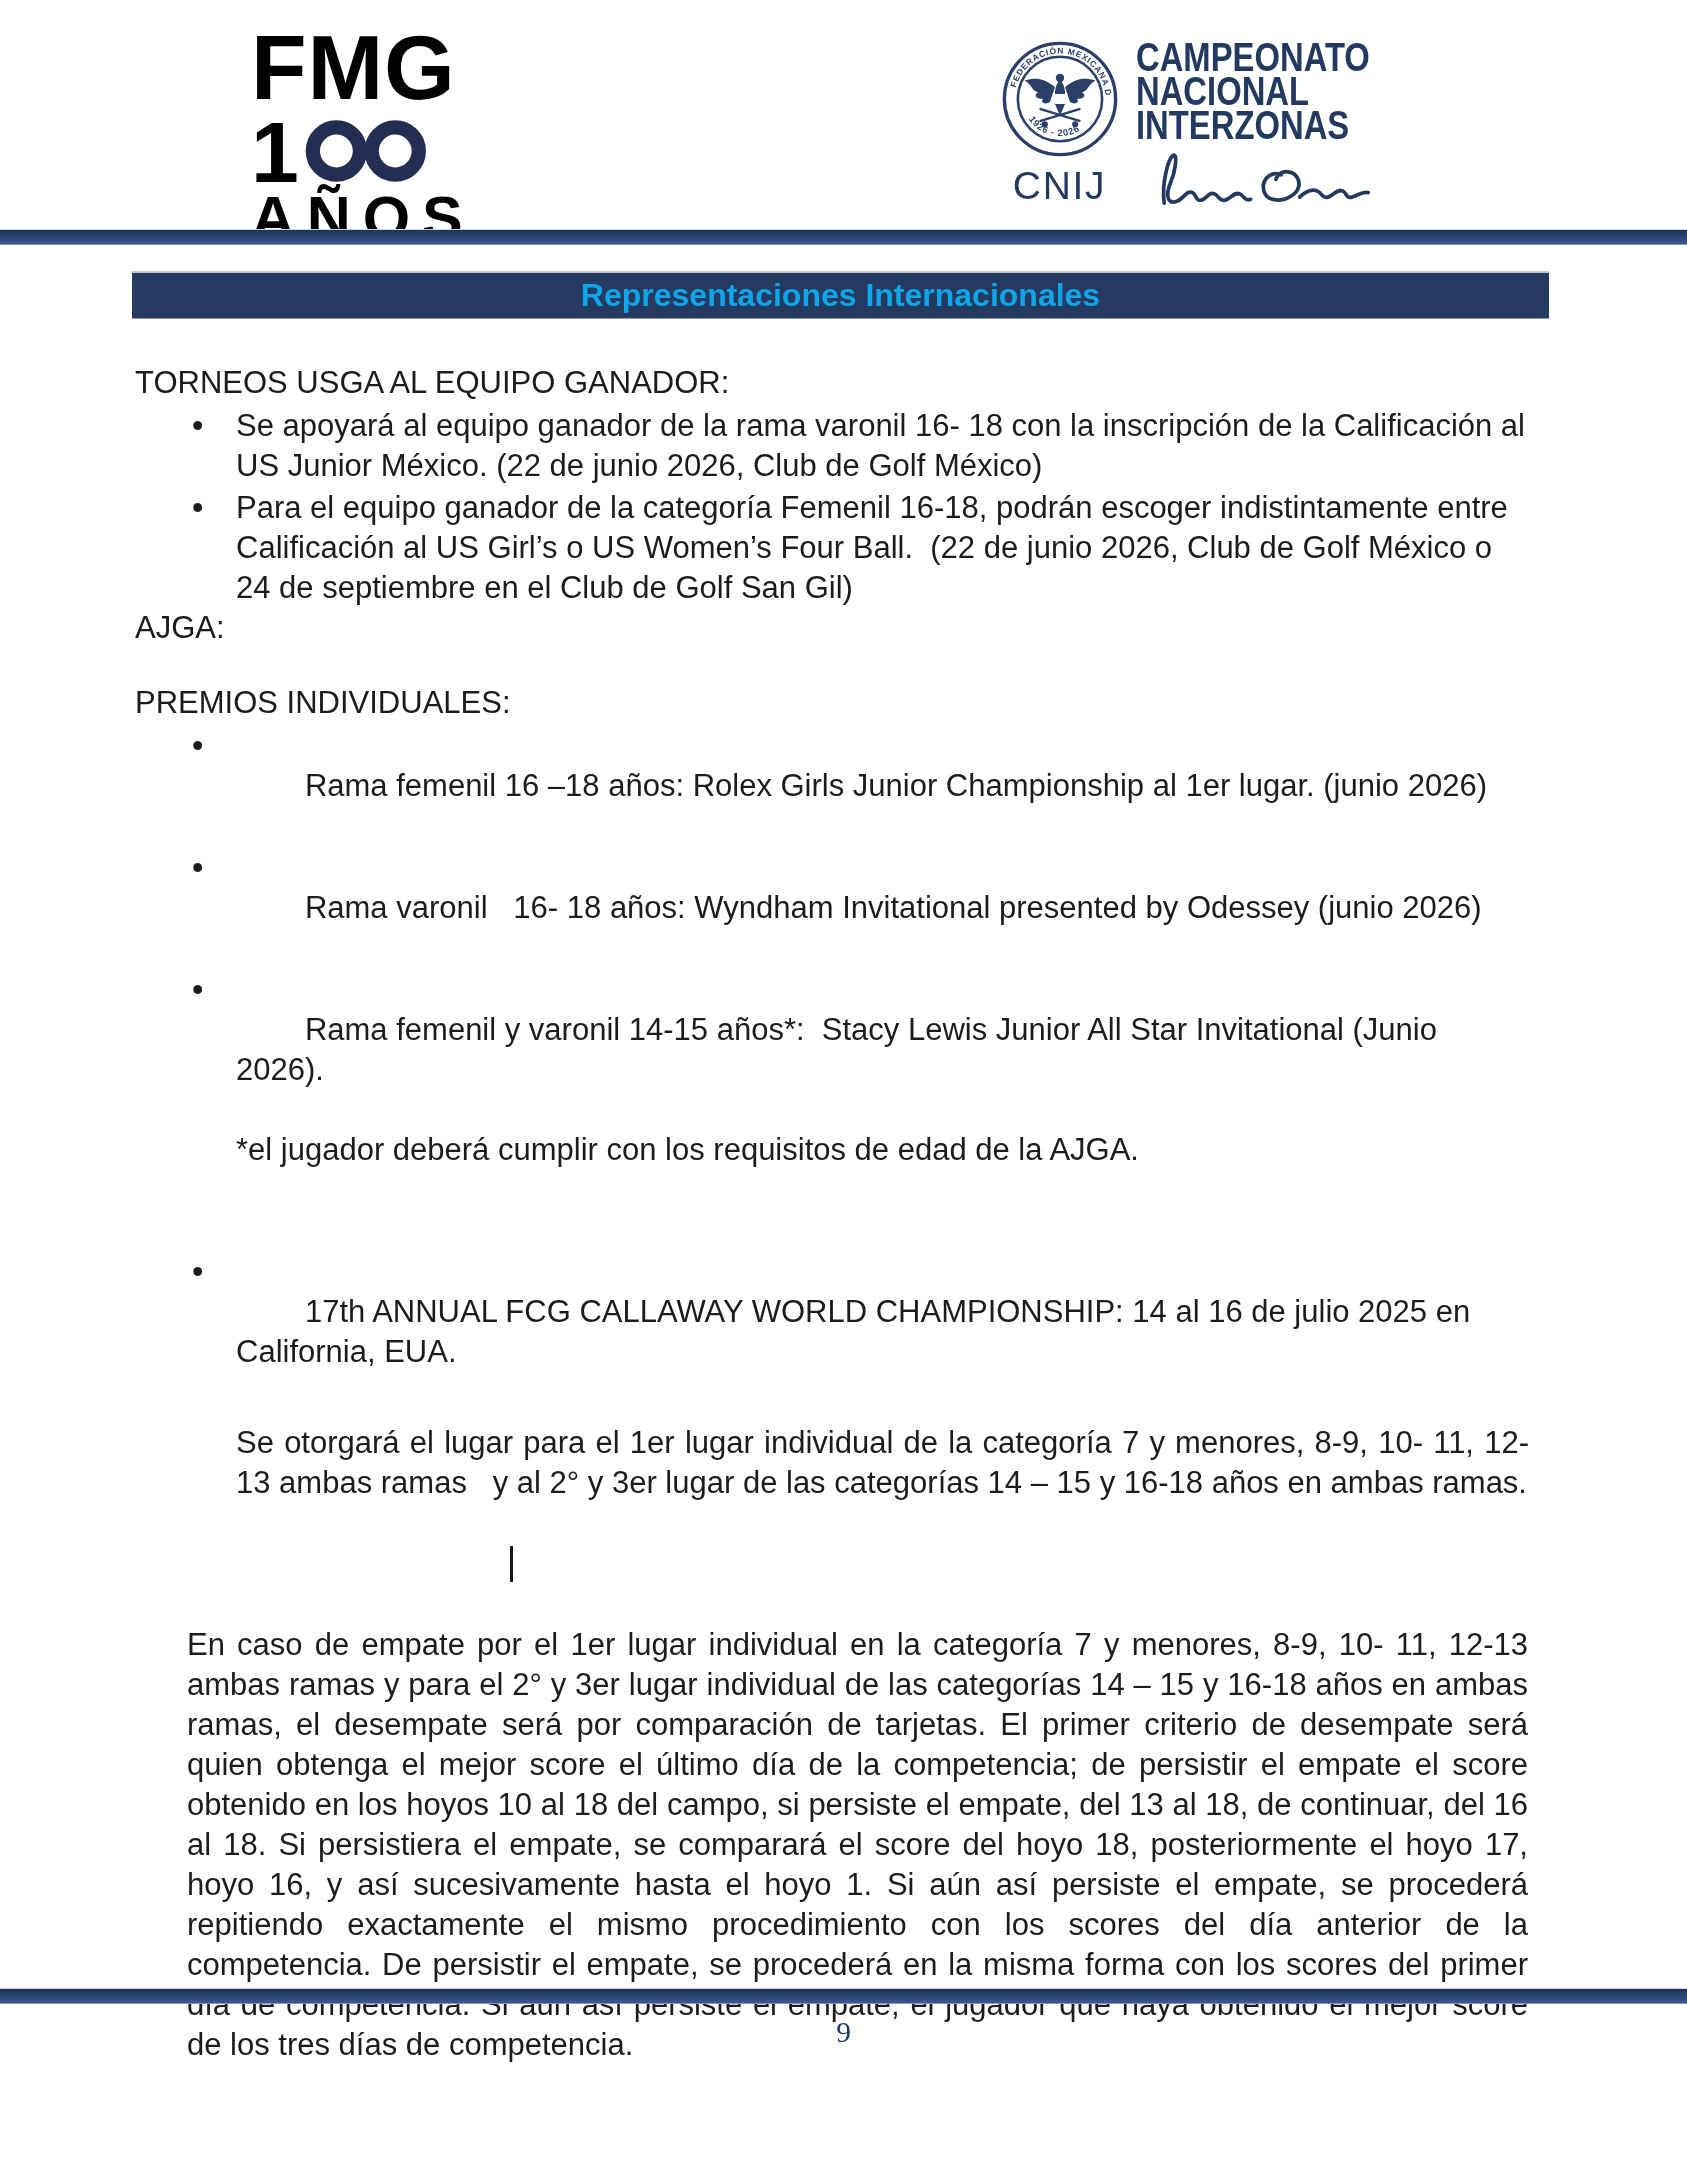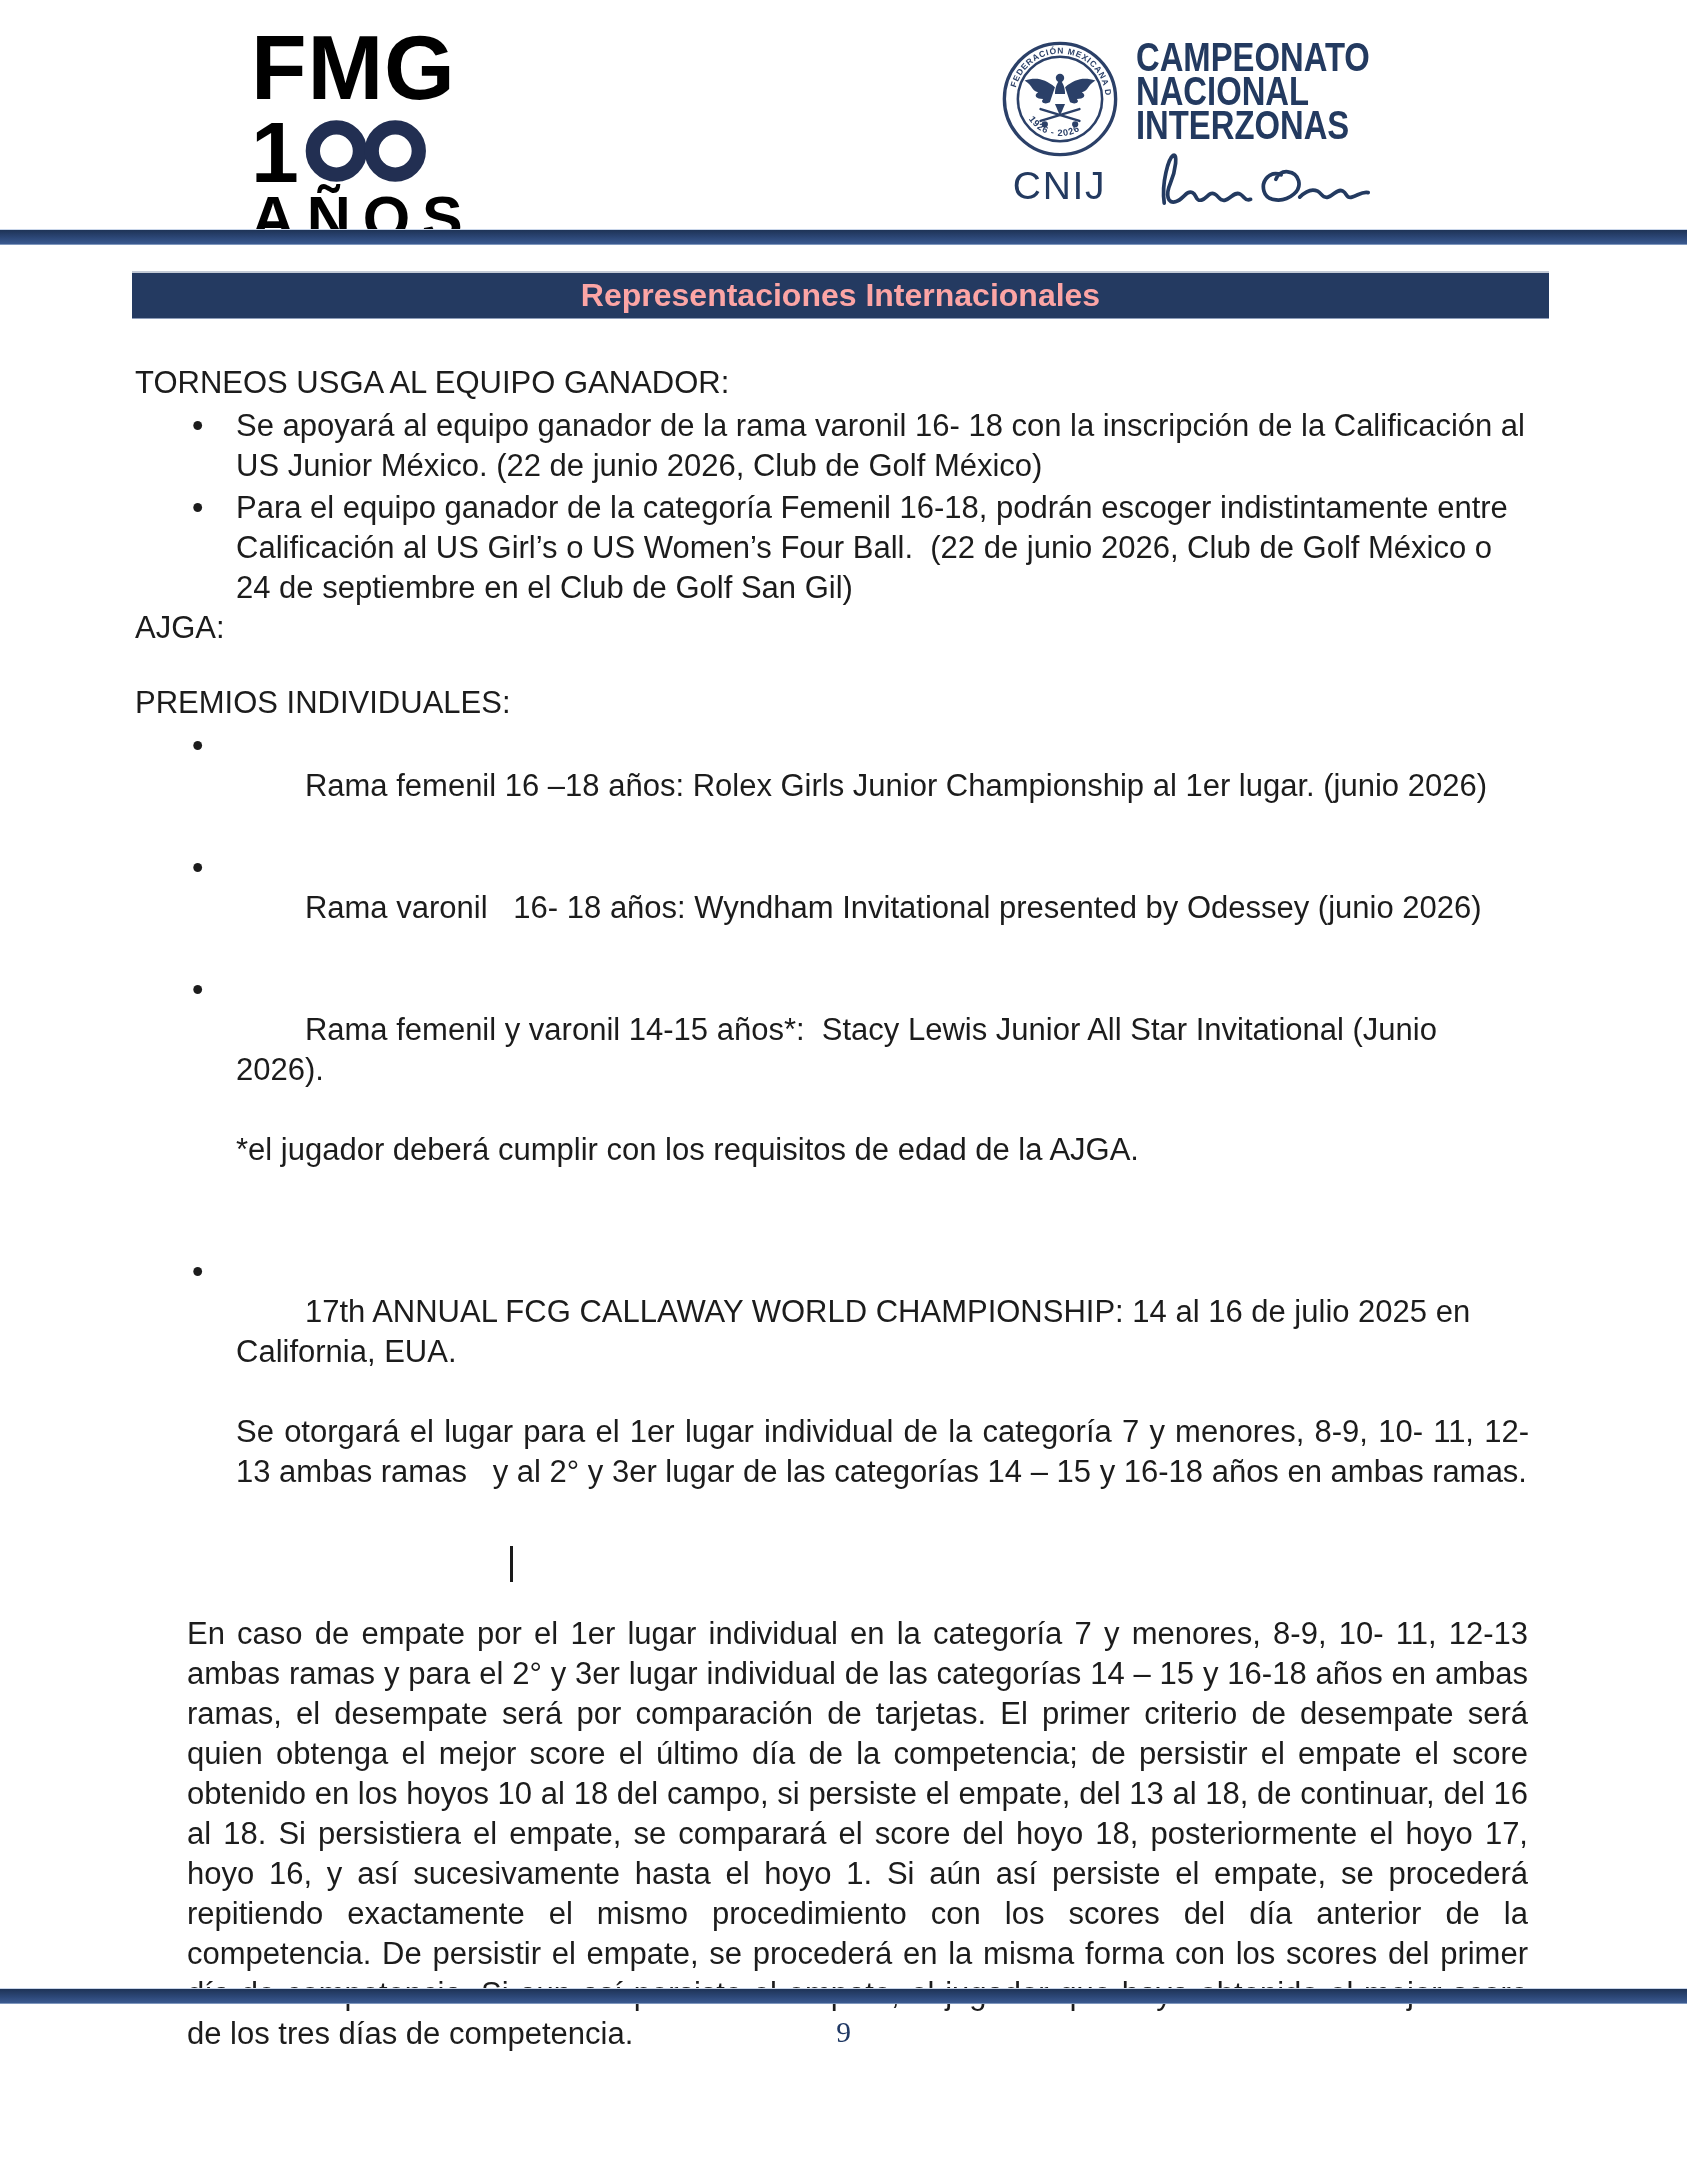--- a/index.html
+++ b/index.html
@@ -25,31 +25,31 @@
     position:absolute;left:0;width:1687px;height:16px;box-sizing:border-box;
     border-top:1.7px solid #c9d6ea;border-bottom:1.7px solid #7f97bd;
     background:linear-gradient(180deg,#1e3356 0%,#2c4777 55%,#3b5a90 100%);
   }
   .hrule.top{top:229px;}
   .hrule.bottom{top:1988px;}
   
   .title-bar{
     position:absolute;left:132px;top:271px;width:1417px;height:48px;box-sizing:border-box;
     background:#243a61;border-top:2.5px solid #c3cad6;border-bottom:1.7px solid #8d9cb8;
-    color:#fca5a5;font-size:32px;font-weight:bold;text-align:center;line-height:44px;
+    color:#0ea5e9;font-size:32px;font-weight:bold;text-align:center;line-height:44px;
   }
   
   .content{position:absolute;left:135px;top:363px;width:1394px;font-size:31px;line-height:40px;}
   .sec-heading{margin:0;font-size:31px;font-weight:normal;}
   .premios-heading{margin-top:35px;}
   ul.blist{list-style:none;margin:3.4px 0 0 0;padding:0;}
   ul.blist li{position:relative;padding-left:101px;margin-top:1.7px;white-space:pre-wrap;}
   ul.blist li::before{content:"\2022";position:absolute;left:57px;top:0;font-size:1.05em;}
   .li-note{white-space:pre-wrap;}
-  .li-sub{white-space:pre-wrap;text-align:justify;}
+  .li-sub{white-space:pre-wrap;text-align:justify;margin-top:11px;}
   .tiebreak{margin:42px 0 0 52px;width:1341px;text-align:justify;white-space:pre-wrap;}
   .caret{position:absolute;left:510px;top:1546px;width:2.5px;height:36px;background:#1a1a1a;}
   
   .page-number{position:absolute;left:0;top:2016px;width:1687px;text-align:center;
     font-family:"Liberation Serif",serif;font-size:29.5px;color:#1f3864;}
 </style>
 </head>
 <body>
 
 <div class="page">

